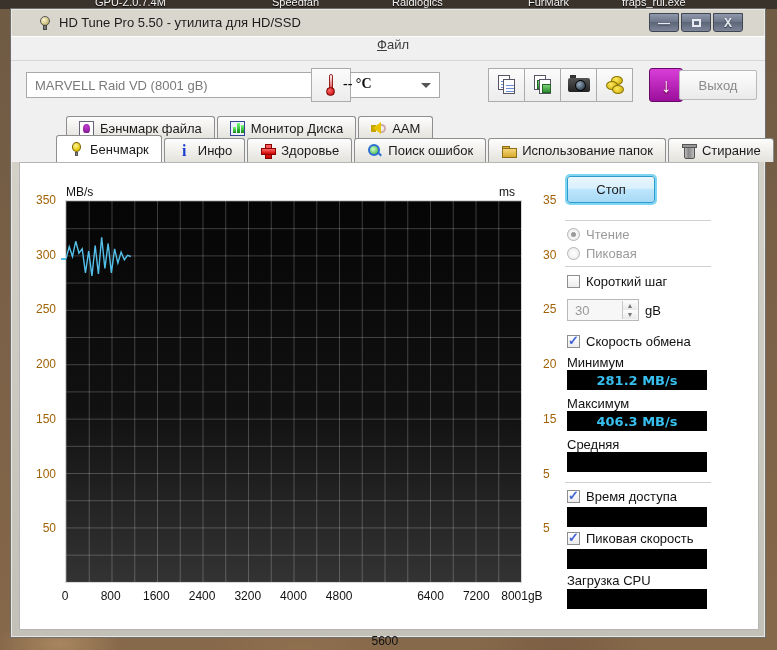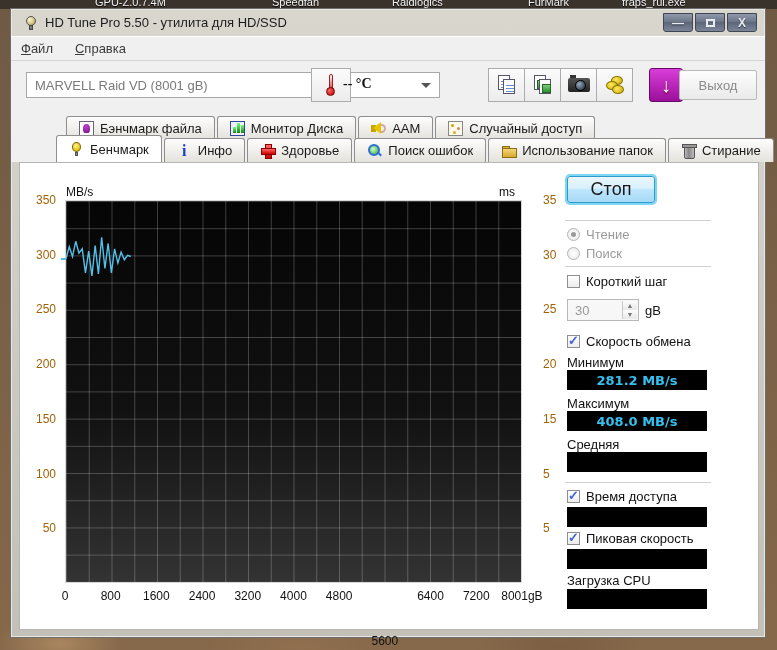--- a/index.html
+++ b/index.html
@@ -21,37 +21,37 @@
     text-shadow:0 1px 1px #000;
   }
 
   
   .window {
     position:absolute; left:10px; top:8px; width:756px; height:630px;
     background:linear-gradient(#d9d6ce,#c3c0b7);
     border:1px solid #6e6e6e;
     box-shadow:inset 0 0 0 1px #e9e7e2;
   }
-  .titlebar { position:relative; height:27px; display:flex; align-items:center; padding:0 8px; }
+  .titlebar { position:relative; height:27px; display:flex; align-items:center; padding:0 22px; }
   .app-icon { width:16px; height:16px; margin:0 6px 0 4px; position:relative; }
   .app-icon .bulb { position:absolute; left:3px; top:1px; width:10px; height:10px; border-radius:50%;
      background:radial-gradient(circle at 35% 35%, #fdf6d8, #cfc27c 60%, #8a7f4e); border:1px solid #555; }
   .app-icon .base { position:absolute; left:6px; top:10px; width:4px; height:5px; background:#7b7b7b; border:1px solid #444; }
   .title-text { font-size:13px; color:#1c1c1c; flex:1; white-space:nowrap; overflow:hidden; }
   .win-controls { display:flex; gap:2px; }
   .win-btn {
     width:30px; height:19px; display:flex; align-items:center; justify-content:center;
     background:linear-gradient(#8f99ab 0%, #6d7789 45%, #5d6779 50%, #7b8597 100%);
     border:1px solid #3f4654; border-radius:0 0 3px 3px;
     color:#e8ebf2; font-size:12px; font-weight:bold; text-shadow:0 1px 1px #2c3140; cursor:default;
   }
   .win-btn .box { width:9px; height:8px; border:2px solid #e8ebf2; }
 
   .menubar { height:25px; background:#f0f0f0; border-top:1px solid #fff; display:flex; align-items:center;
-     padding-left:10px; gap:22px; border-bottom:1px solid #d6d6d6; }
+     padding-left:10px; gap:22px; border-bottom:1px solid #d6d6d6;flex-direction:column; }
   .menu-item { font-size:13px; color:#3c3c3c; }
   .menu-item::first-letter { text-decoration:underline; }
 
   
   .toolbar { height:54px; background:#f0f0f0; position:relative; }
   .drive-select {
     position:absolute; left:15px; top:11px; width:414px; height:26px; background:#fff;
     border:1px solid #a9a9a9; display:flex; align-items:center; padding:0 8px;
     font-size:13px; color:#7a7a7a;
   }
@@ -164,21 +164,21 @@
   .xlabels { position:absolute; left:45px; top:426px; width:457px; height:14px; font-size:12px; color:#111; }
   .xlabels div { position:absolute; transform:translateX(-50%); white-space:nowrap; }
   .cur-tick { position:absolute; left:41px; width:5px; height:2px; background:#54c0ea; }
 
   
   .side { position:absolute; left:545px; top:0; width:195px; height:468px; font-size:13px; color:#111; }
   .stop-button {
     position:absolute; left:2px; top:13px; width:88px; height:27px;
     background:linear-gradient(#eaf6fd,#d9f0fc 45%,#bee6fd 50%,#a7d9f5);
     border:1px solid #2c9ccd; border-radius:3px; box-shadow:0 0 0 2px #7fd5f2;
-    display:flex; align-items:center; justify-content:center; font-size:18px; color:#1a1a1a;
+    display:flex; align-items:center; justify-content:center; font-size:13px; color:#1a1a1a;
   }
   .sep { position:absolute; left:0; width:146px; height:1px; background:#d0d0d0; }
   .rowitem { position:absolute; left:2px; display:flex; align-items:center; gap:6px; }
   .radio { width:13px; height:13px; border-radius:50%; border:1px solid #b4b4b4; background:radial-gradient(#fff,#e8e8e8); position:relative; flex:none; }
   .radio.sel::after { content:""; position:absolute; left:3px; top:3px; width:5px; height:5px; border-radius:50%; background:#9a9a9a; }
   .gray { color:#9a9a9a; }
   .checkbox { width:13px; height:13px; border:1px solid #8e8e8e; background:linear-gradient(#fff,#ececec); position:relative; flex:none; }
   .checkbox.checked::after { content:"✓"; position:absolute; left:0px; top:-3px; font-size:13px; font-weight:bold; color:#4566d6; }
   .spin-wrap { position:absolute; left:2px; display:flex; align-items:center; }
   .spin-box { width:72px; height:22px; border:1px solid #b8b8b8; background:#f7f7f7; color:#9a9a9a;
@@ -282,28 +282,20 @@
             <i></i>
             <i></i>
           </span>
         <span>Монитор Диска</span>
       </div>
       <div class="tab">
         <span class="ticon i-speaker">
             <i class="wave"></i>
           </span>
         <span>AAM</span>
-      </div>
-      <div class="tab">
-        <span class="ticon i-random">
-            <i></i>
-            <i></i>
-            <i></i>
-          </span>
-        <span>Случайный доступ</span>
       </div>
     </div>
     <div class="tabrow tabrow2">
       <div class="tab active">
         <span class="ticon i-bench">
             <i class="bulb2"></i>
             <i class="stem"></i>
           </span>
         <span>Бенчмарк</span>
       </div>
@@ -377,21 +369,21 @@
     <div class="side">
       <div class="stop-button">Стоп</div>
       <div class="sep" style="top:57px"></div>
 
       <div class="rowitem" style="top:64px">
         <span class="radio sel"></span>
         <span class="gray">Чтение</span>
       </div>
       <div class="rowitem" style="top:83px">
         <span class="radio"></span>
-        <span class="gray">Поиск</span>
+        <span class="gray">Пиковая</span>
       </div>
       <div class="sep" style="top:103px"></div>
 
       <div class="rowitem" style="top:111px">
         <span class="checkbox"></span>
         <span>Короткий шаг</span>
       </div>
       <div class="spin-wrap" style="top:136px">
         <div class="spin-box">
           <span>30</span>
@@ -404,21 +396,21 @@
       </div>
 
       <div class="rowitem" style="top:171px">
         <span class="checkbox checked"></span>
         <span>Скорость обмена</span>
       </div>
 
       <div class="plabel" style="top:192px">Минимум</div>
       <div class="vbox" style="top:207px">281.2 MB/s</div>
       <div class="plabel" style="top:233px">Максимум</div>
-      <div class="vbox" style="top:248px">408.0 MB/s</div>
+      <div class="vbox" style="top:248px">406.3 MB/s</div>
       <div class="plabel" style="top:274px">Средняя</div>
       <div class="vbox" style="top:289px"></div>
 
       <div class="sep" style="top:319px"></div>
 
       <div class="rowitem" style="top:326px">
         <span class="checkbox checked"></span>
         <span>Время доступа</span>
       </div>
       <div class="vbox" style="top:344px"></div>

